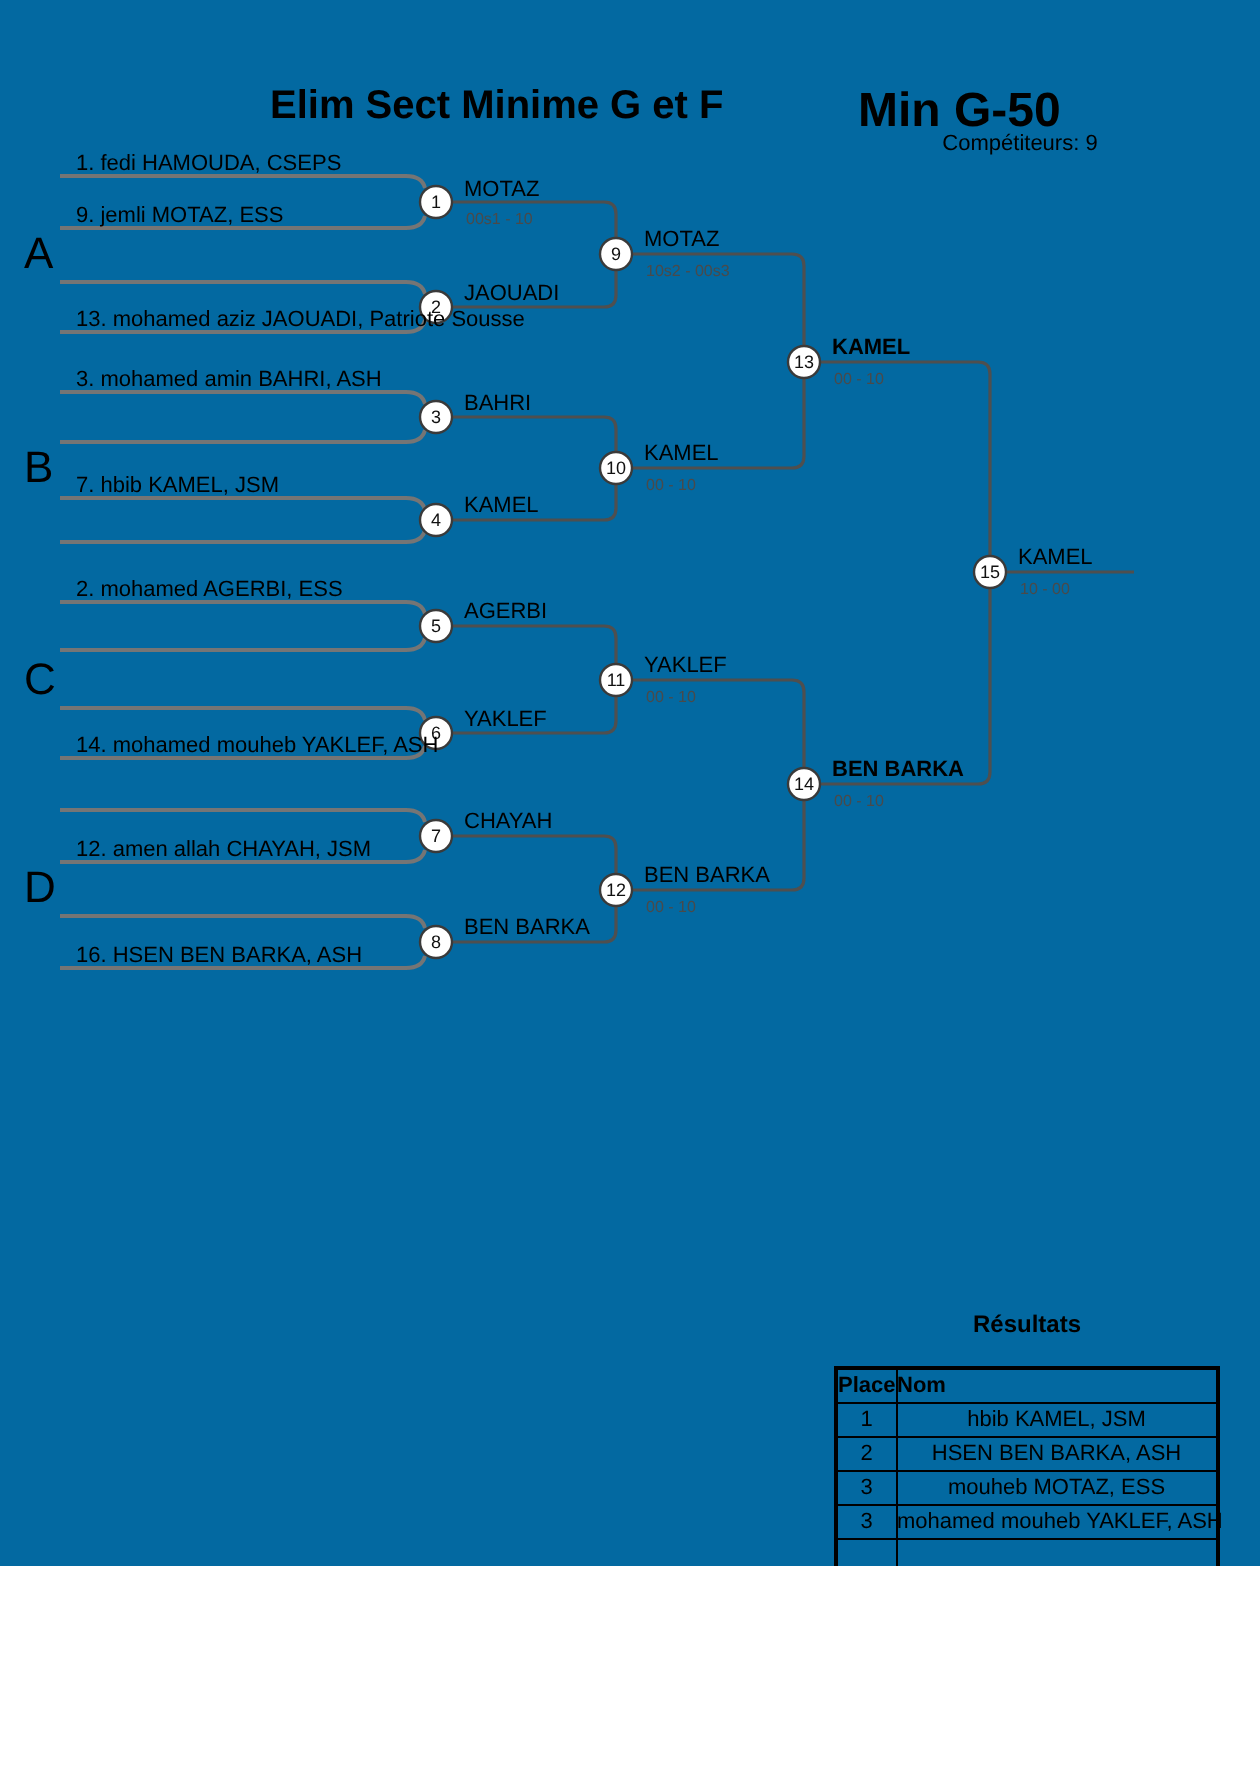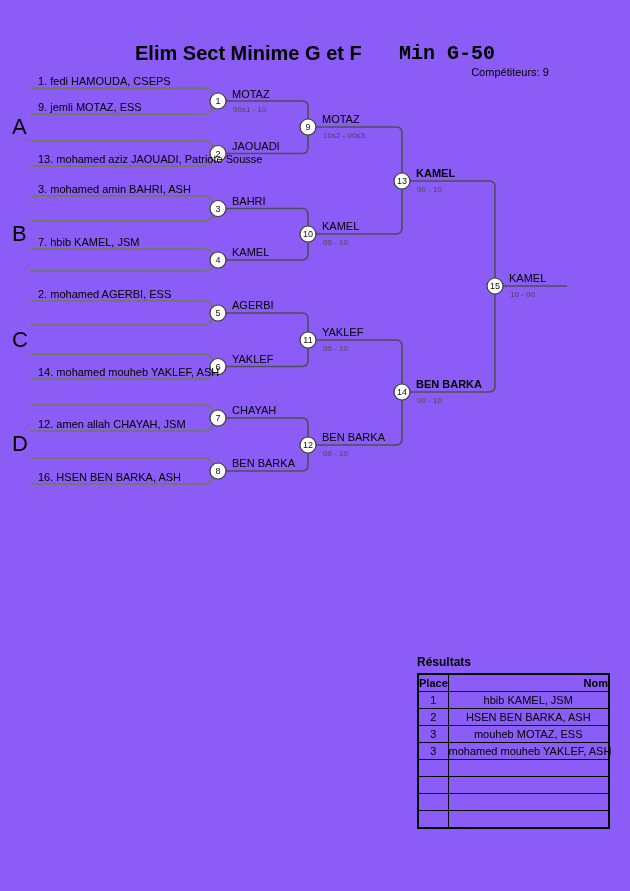--- a/index.html
+++ b/index.html
@@ -1,35 +1,35 @@
 <!DOCTYPE html>
 <html><head>
 <meta charset="utf-8">
 <style>
   html,body{margin:0;padding:0;background:#fff;}
-  .page{position:relative;width:630px;height:891px;background:#8b5cf6;font-family:"Liberation Sans",sans-serif;color:#000;overflow:hidden;}
+  .page{position:relative;width:630px;height:783px;background:#0369a1;font-family:"Liberation Sans",sans-serif;color:#000;overflow:hidden;}
   .title{position:absolute;left:135px;top:42px;font-size:20px;font-weight:bold;white-space:nowrap;}
-  .category{position:absolute;left:399px;top:42px;font-size:20px;font-weight:bold;white-space:nowrap;font-family:Liberation Mono, monospace;}
+  .category{position:absolute;left:429px;top:42px;font-size:24px;font-weight:bold;white-space:nowrap;}
   .competitors{position:absolute;left:420px;top:66px;width:180px;text-align:center;font-size:11px;}
   svg{position:absolute;left:0;top:0;}
   svg text{font-family:"Liberation Sans",sans-serif;}
   .pname{font-size:11px;fill:#000;}
   .wname{font-size:11px;fill:#000;}
   .wbold{font-weight:bold;}
   .score{font-size:8px;fill:#4a4a4a;}
   .mnum{font-size:9px;fill:#111;text-anchor:middle;}
   .glabel{font-size:22px;fill:#000;}
   .slot{fill:none;stroke:#757575;stroke-width:2;}
   .conn{fill:none;stroke:#4f4f4f;stroke-width:1.6;}
   .mcircle{fill:#fff;stroke:#3a3a3a;stroke-width:1.2;}
   .results{position:absolute;left:417px;top:655px;width:193px;}
-  .results-title{font-size:12px;font-weight:bold;margin-bottom:4px;}
+  .results-title{text-align:center;font-size:12px;font-weight:bold;margin-bottom:14px;}
   table.res{border-collapse:collapse;table-layout:fixed;width:193px;border:2px solid #000;}
   table.res th, table.res td{border:1px solid #000;height:16px;font-size:11px;padding:0;overflow:visible;white-space:nowrap;}
-  table.res th{font-weight:bold;text-align:right;}
+  table.res th{font-weight:bold;text-align:left;}
   td.place{text-align:center;width:30px;}
   td.nom{text-align:center;padding-left:5px;}
 </style>
 </head>
 <body>
 
 <div class="page">
 
   <div class="title">Elim Sect Minime G et F</div>
   <div class="category">Min G-50</div>

